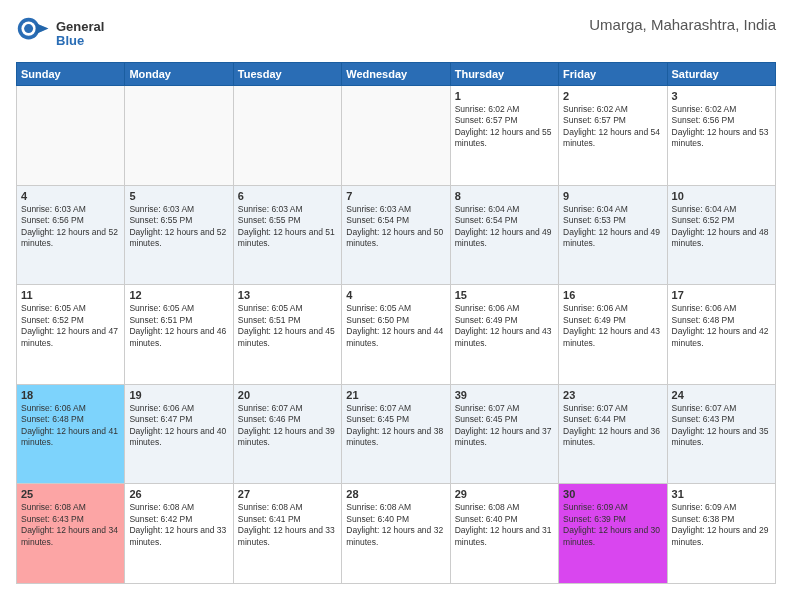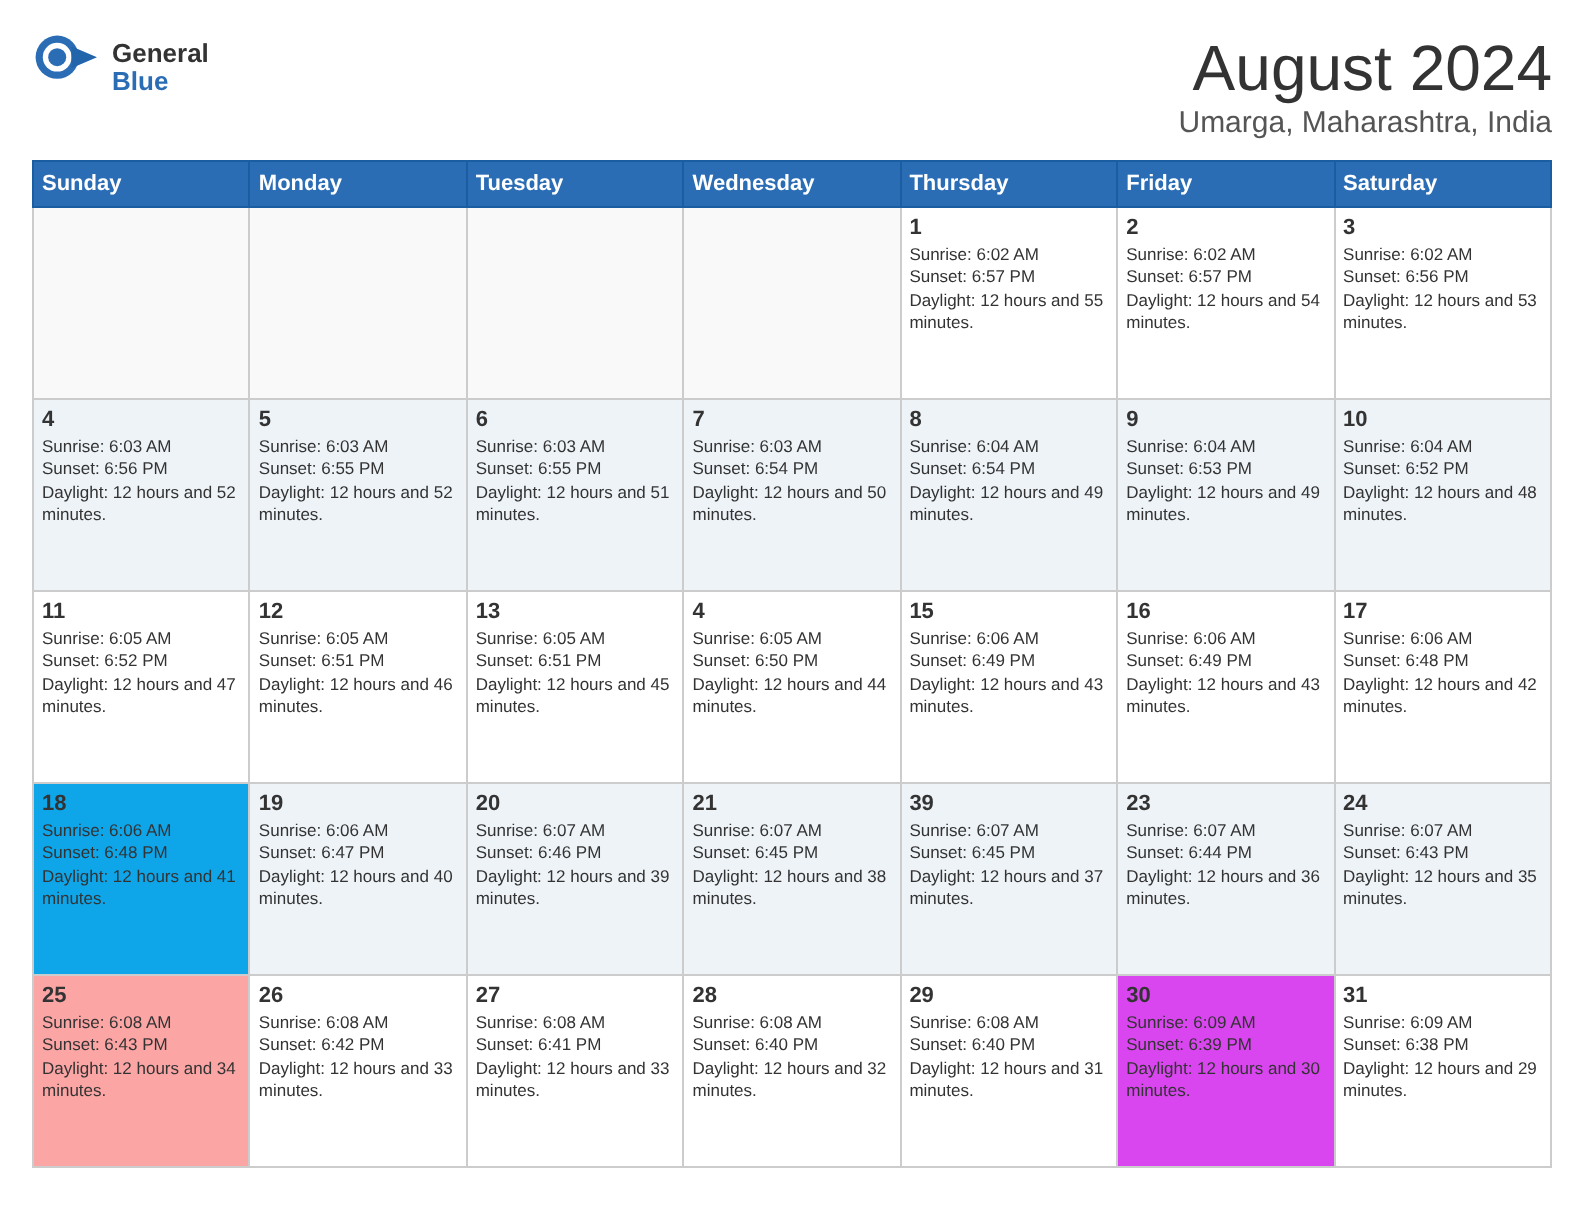--- a/index.html
+++ b/index.html
@@ -107,21 +107,20 @@
         <circle cx="14" cy="14" r="5" fill="#2a6db5"></circle>
         <polygon points="22,8 36,14 22,20" fill="#2a6db5"></polygon>
         <polygon points="22,8 36,14 22,20" fill="#1a5da0" opacity="0.5"></polygon>
       </svg>
       <div class="logo-text">
         <span class="logo-general">General</span>
         <span class="logo-blue">Blue</span>
       </div>
     </div>
     <div class="title-block">
-      <div class="month-title">August 2024</div>
       <div class="location-title">Umarga, Maharashtra, India</div>
     </div>
   </div>
 
   <table class="calendar">
     <thead>
       <tr>
       <th>Sunday</th>
           <th>Monday</th>
           <th>Tuesday</th>
@@ -204,21 +203,21 @@
           <td style="background: rgb(255, 255, 255);">
             <span class="day-num">16</span>
             <div class="cell-text">Sunrise: 6:06 AM<br>Sunset: 6:49 PM<br>Daylight: 12 hours and 43 minutes.</div>
           </td>
           <td style="background: rgb(255, 255, 255);">
             <span class="day-num">17</span>
             <div class="cell-text">Sunrise: 6:06 AM<br>Sunset: 6:48 PM<br>Daylight: 12 hours and 42 minutes.</div>
           </td>
         </tr>
         <tr>
-          <td style="background: #0ea5e9;">
+          <td style="background: #7dd3fc;">
             <span class="day-num">18</span>
             <div class="cell-text">Sunrise: 6:06 AM<br>Sunset: 6:48 PM<br>Daylight: 12 hours and 41 minutes.</div>
           </td>
           <td style="background: rgb(238, 243, 248);">
             <span class="day-num">19</span>
             <div class="cell-text">Sunrise: 6:06 AM<br>Sunset: 6:47 PM<br>Daylight: 12 hours and 40 minutes.</div>
           </td>
           <td style="background: rgb(238, 243, 248);">
             <span class="day-num">20</span>
             <div class="cell-text">Sunrise: 6:07 AM<br>Sunset: 6:46 PM<br>Daylight: 12 hours and 39 minutes.</div>

